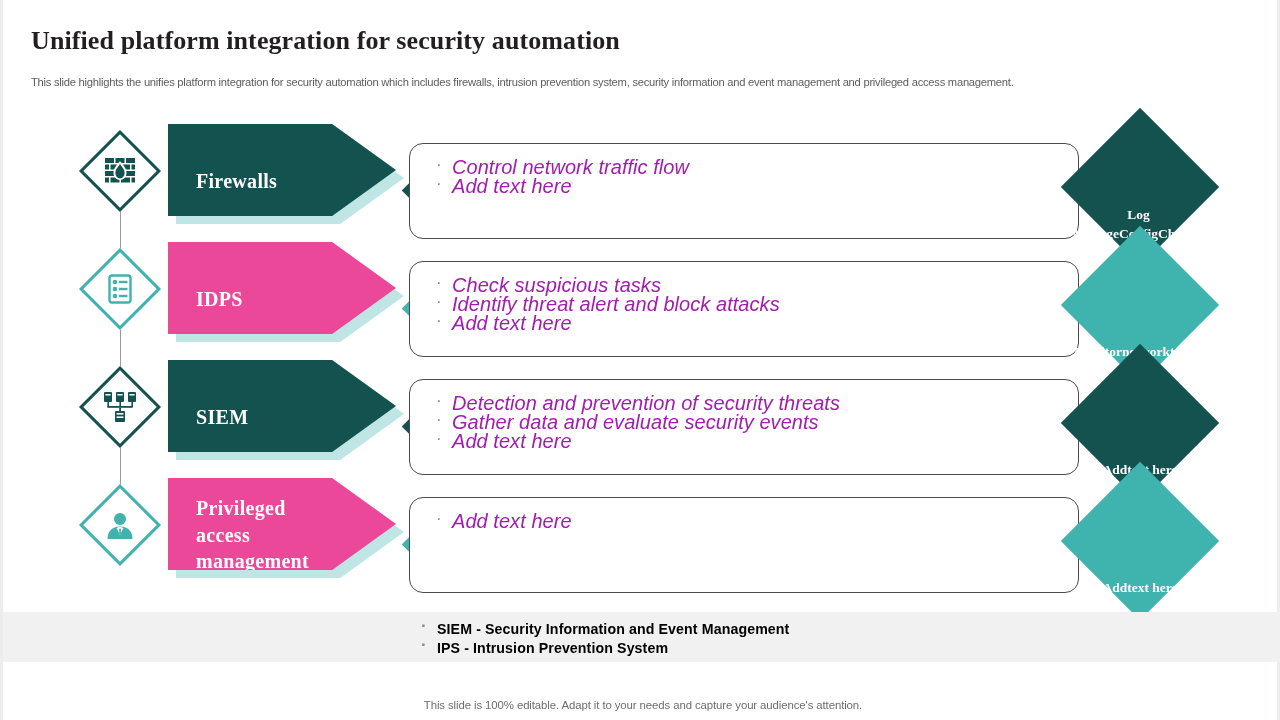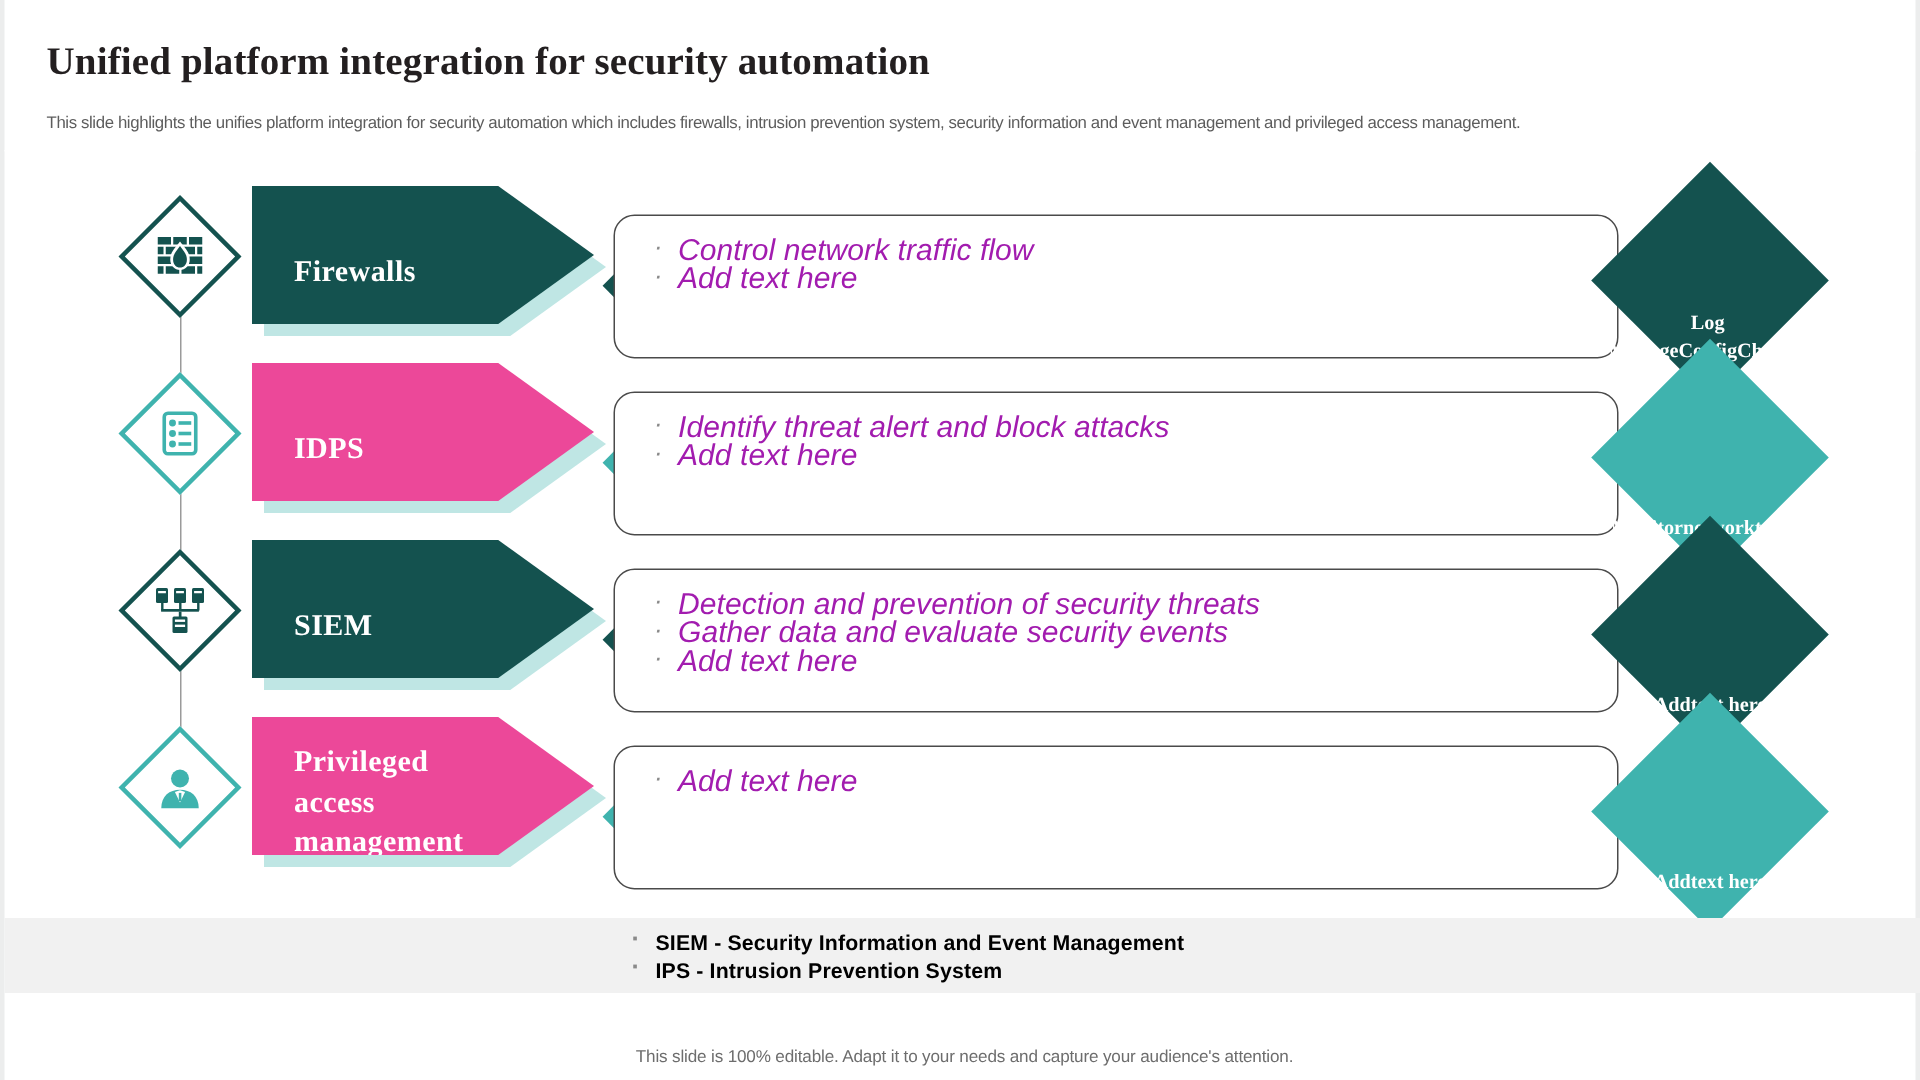--- a/index.html
+++ b/index.html
@@ -331,20 +331,21 @@
         <div class="arrow-wrap">
           <div class="arrow-shadow"></div>
           <div class="arrow-body light">
             <div class="arrow-label">IDPS</div>
           </div>
         </div>
         <div class="conn left teal"></div>
         <div class="conn right teal"></div>
         <div class="content-box">
           <ul class="bullets">
+            <li>Check suspicious tasks</li>
             <li>Identify threat alert and block attacks</li>
             <li>Add text here</li>
           </ul>
         </div>
         <div class="big-diamond light">
           <div class="shape"></div>
           <div class="label">
             <span>Monitor</span>
             <br>
             <span>network</span>

